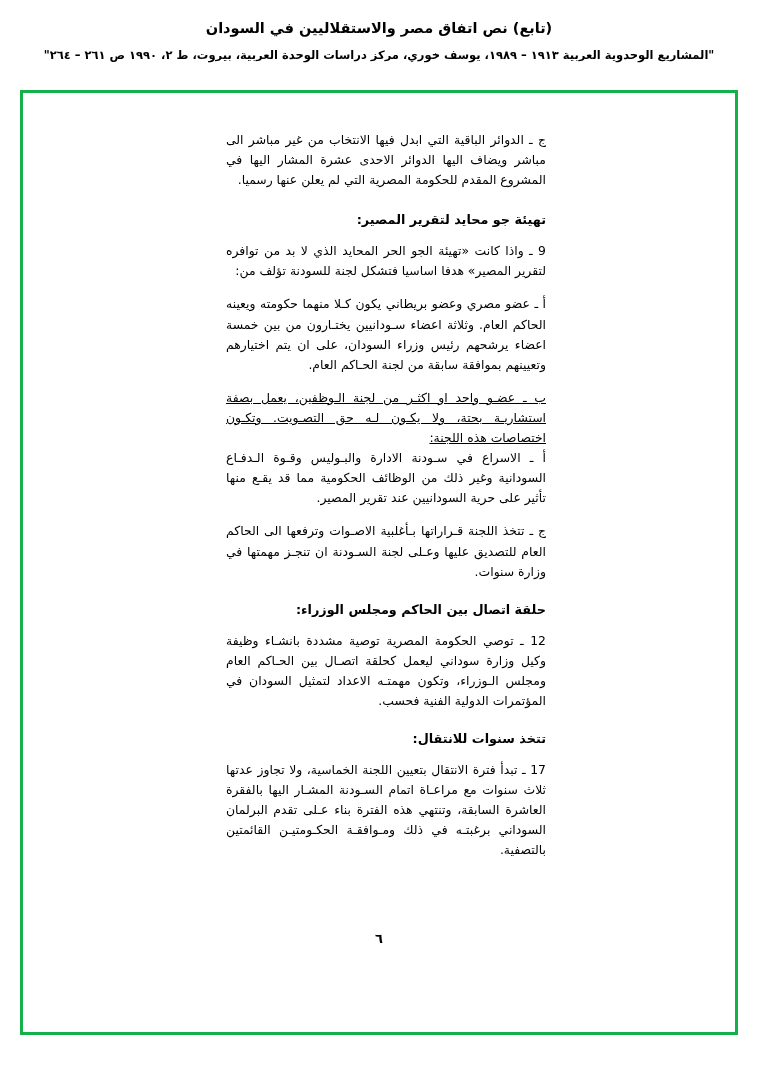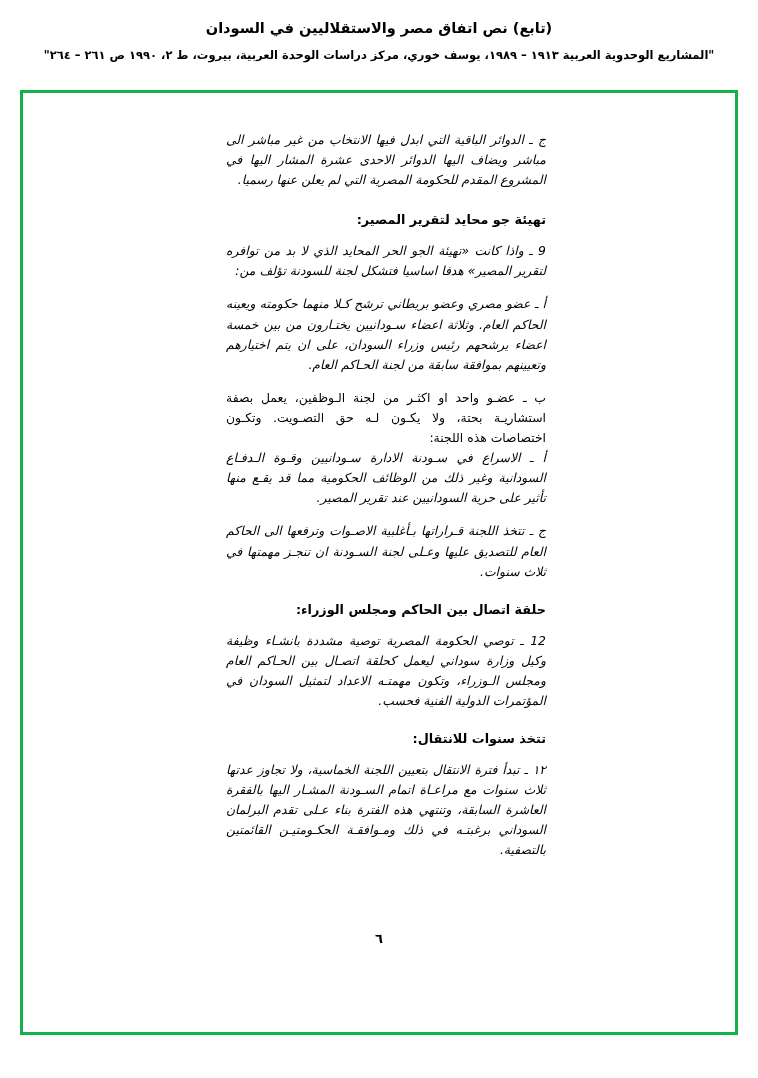--- a/index.html
+++ b/index.html
@@ -58,24 +58,24 @@
   }
   p {
     margin: 0;
     font-size: 12.4px;
     line-height: 1.62;
     text-align: justify;
     text-align-last: right;
   }
   p.blk {
     margin-bottom: 13px;
-    font-style: italic;
   }
   p.tight {
     margin-bottom: 0;
+    text-decoration: underline;
   }
   .sub-head {
     font-weight: bold;
     font-size: 12.8px;
     margin-top: 20px;
     margin-bottom: 14px;
     text-align: right;
     text-align-last: right;
   }
   .sub-head.first {
@@ -104,34 +104,34 @@
   <div class="frame"></div>
 
   <div class="content">
 
     <p class="blk">ج ـ الدوائر الباقية التي ابدل فيها الانتخاب من غير مباشر الى مباشر ويضاف اليها الدوائر الاحدى عشرة المشار اليها في المشروع المقدم للحكومة المصرية التي لم يعلن عنها رسميا.</p>
 
     <div class="sub-head first">تهيئة جو محايد لتقرير المصير:</div>
 
     <p class="blk">9 ـ واذا كانت «تهيئة الجو الحر المحايد الذي لا بد من توافره لتقرير المصير» هدفا اساسيا فتشكل لجنة للسودنة تؤلف من:</p>
 
-    <p class="blk">أ ـ عضو مصري وعضو بريطاني ترشح كـلا منهما حكومته ويعينه الحاكم العام. وثلاثة اعضاء سـودانيين يختـارون من بين خمسة اعضاء يرشحهم رئيس وزراء السودان، على ان يتم اختيارهم وتعيينهم بموافقة سابقة من لجنة الحـاكم العام.</p>
+    <p class="blk">أ ـ عضو مصري وعضو بريطاني يكون كـلا منهما حكومته ويعينه الحاكم العام. وثلاثة اعضاء سـودانيين يختـارون من بين خمسة اعضاء يرشحهم رئيس وزراء السودان، على ان يتم اختيارهم وتعيينهم بموافقة سابقة من لجنة الحـاكم العام.</p>
 
     <p class="tight">ب ـ عضـو واحد او اكثـر من لجنة الـوظفين، يعمل بصفة استشاريـة بحتة، ولا يكـون لـه حق التصـويت. وتكـون اختصاصات هذه اللجنة:</p>
 
-    <p class="blk">أ ـ الاسراع في سـودنة الادارة سـودانيين وقـوة الـدفـاع السودانية وغير ذلك من الوظائف الحكومية مما قد يقـع منها تأثير على حرية السودانيين عند تقرير المصير.</p>
+    <p class="blk">أ ـ الاسراع في سـودنة الادارة والبـوليس وقـوة الـدفـاع السودانية وغير ذلك من الوظائف الحكومية مما قد يقـع منها تأثير على حرية السودانيين عند تقرير المصير.</p>
 
 
-    <p class="blk">ج ـ تتخذ اللجنة قـراراتها بـأغلبية الاصـوات وترفعها الى الحاكم العام للتصديق عليها وعـلى لجنة السـودنة ان تنجـز مهمتها في ثلاث سنوات.</p>
+    <p class="blk">ج ـ تتخذ اللجنة قـراراتها بـأغلبية الاصـوات وترفعها الى الحاكم العام للتصديق عليها وعـلى لجنة السـودنة ان تنجـز مهمتها في وزارة سنوات.</p>
 
     <div class="sub-head">حلقة اتصال بين الحاكم ومجلس الوزراء:</div>
 
     <p class="blk">12 ـ توصي الحكومة المصرية توصية مشددة بانشـاء وظيفة وكيل وزارة سوداني ليعمل كحلقة اتصـال بين الحـاكم العام ومجلس الـوزراء، وتكون مهمتـه الاعداد لتمثيل السودان في المؤتمرات الدولية الفنية فحسب.</p>
 
     <div class="sub-head">تتخذ سنوات للانتقال:</div>
 
-    <p class="blk">١٢ ـ تبدأ فترة الانتقال بتعيين اللجنة الخماسية، ولا تجاوز عدتها ثلاث سنوات مع مراعـاة اتمام السـودنة المشـار اليها بالفقرة العاشرة السابقة، وتنتهي هذه الفترة بناء عـلى تقدم البرلمان السوداني برغبتـه في ذلك ومـوافقـة الحكـومتيـن القائمتين بالتصفية.</p>
+    <p class="blk">17 ـ تبدأ فترة الانتقال بتعيين اللجنة الخماسية، ولا تجاوز عدتها ثلاث سنوات مع مراعـاة اتمام السـودنة المشـار اليها بالفقرة العاشرة السابقة، وتنتهي هذه الفترة بناء عـلى تقدم البرلمان السوداني برغبتـه في ذلك ومـوافقـة الحكـومتيـن القائمتين بالتصفية.</p>
 
   </div>
 
   <div class="pagenum">٦</div>
 
 </div>
 
 </body></html>

